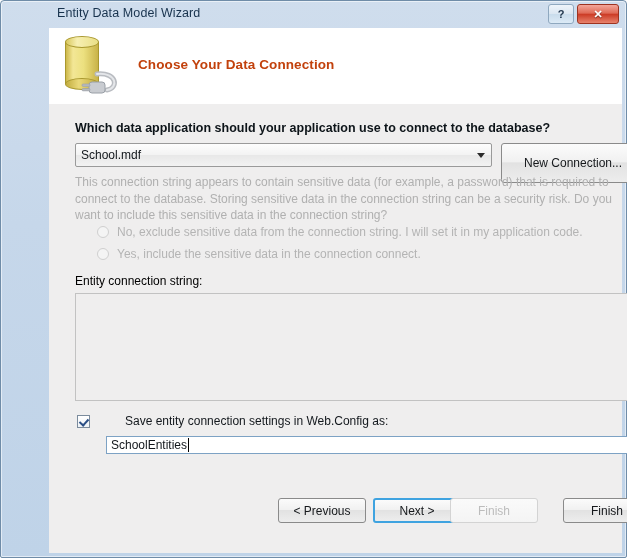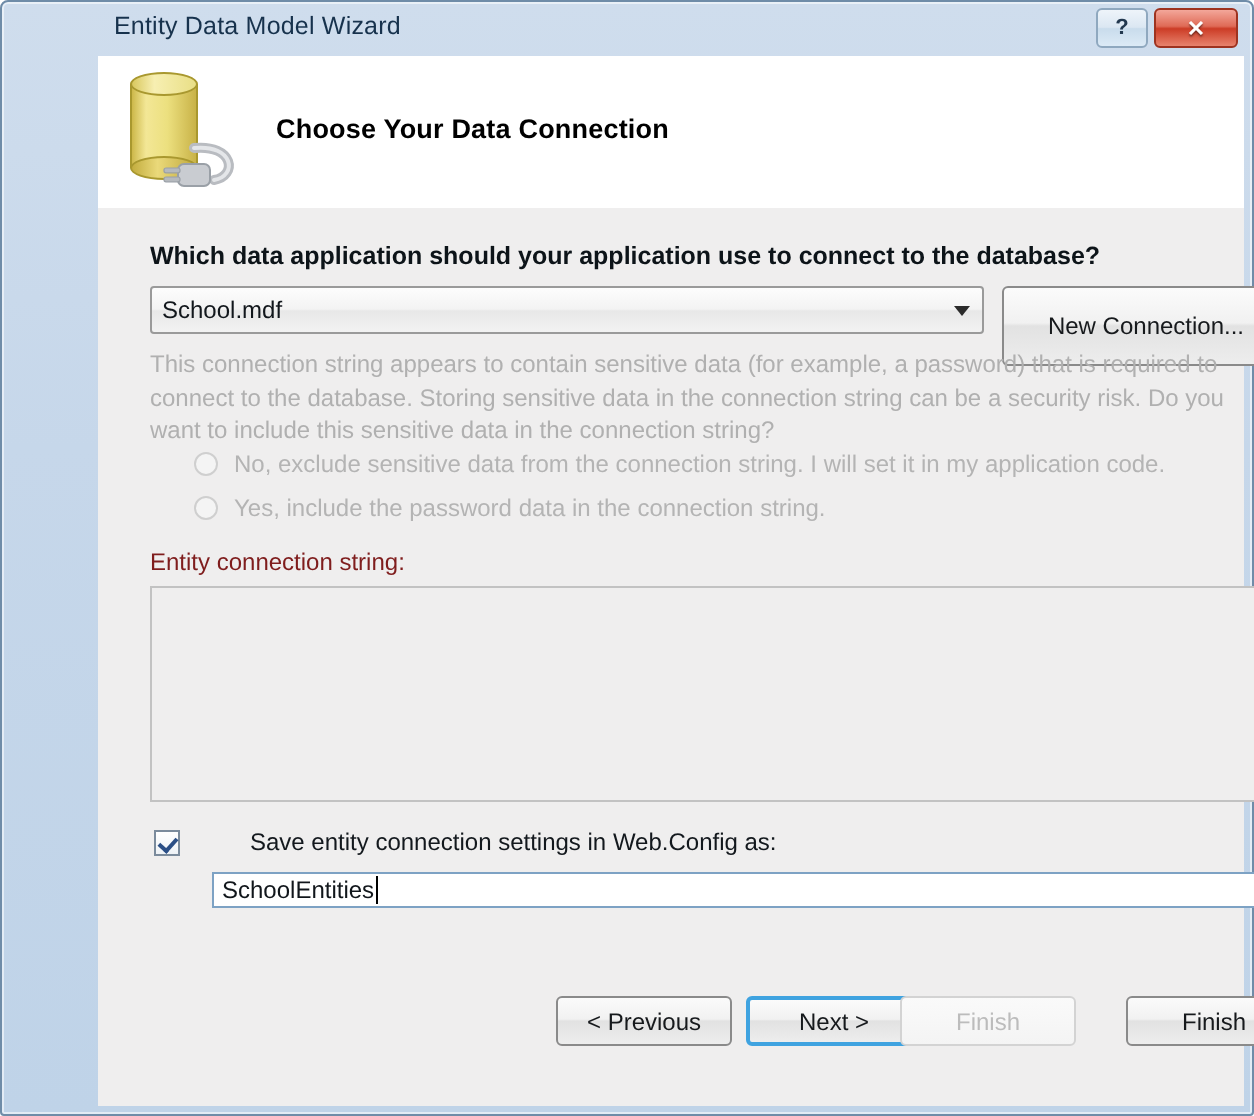--- a/index.html
+++ b/index.html
@@ -95,21 +95,21 @@
     top: 6px;
     width: 66px;
     height: 64px;
   }
   .header-title {
     position: absolute;
     left: 89px;
     top: 29px;
     font-size: 13.5px;
     font-weight: bold;
-    color: #000000;
+    color: #c2410c;
     letter-spacing: 0.1px;
   }
 
   
   .body {
     position: absolute;
     left: 0;
     top: 103px;
     right: 0;
     bottom: 0;
@@ -206,21 +206,21 @@
     margin-right: 8px;
     box-sizing: border-box;
     flex: none;
   }
 
   .section-label {
     position: absolute;
     left: 26px;
     top: 170px;
     font-size: 12px;
-    color: #7f1d1d;
+    color: #000000;
   }
 
   .textarea-box {
     position: absolute;
     left: 26px;
     top: 189px;
     width: 570px;
     height: 108px;
     box-sizing: border-box;
     background: #efeeee;
@@ -402,21 +402,21 @@
       <div class="btn btn-newconn">New Connection...</div>
 
       <div class="note">This connection string appears to contain sensitive data (for example, a password) that is required to connect to the database. Storing sensitive data in the connection string can be a security risk. Do you want to include this sensitive data in the connection string?</div>
 
       <div class="radio-row r1">
         <span class="radio-dot"></span>
         <span>No, exclude sensitive data from the connection string. I will set it in my application code.</span>
       </div>
       <div class="radio-row r2">
         <span class="radio-dot"></span>
-        <span>Yes, include the password data in the connection string.</span>
+        <span>Yes, include the sensitive data in the connection connect.</span>
       </div>
 
       <div class="section-label">Entity connection string:</div>
 
       <div class="textarea-box">
         <span></span>
         <div class="scrollbar">
           <span class="sb-arrow sb-up"></span>
           <span class="sb-arrow sb-down"></span>
         </div>

